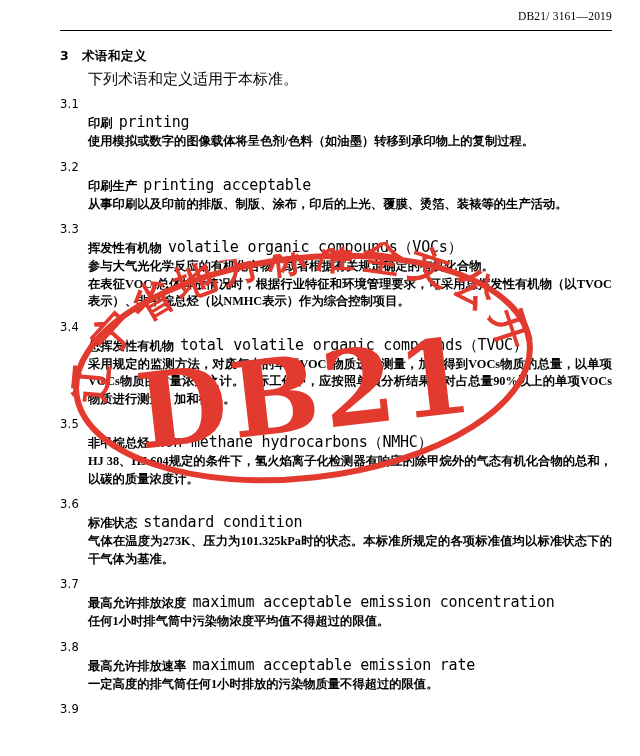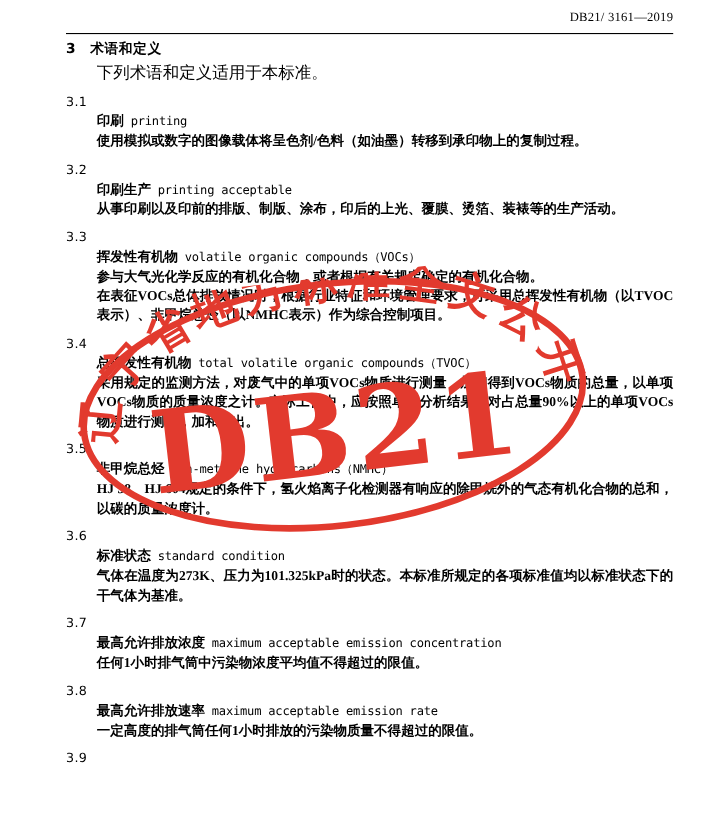--- a/index.html
+++ b/index.html
@@ -41,21 +41,21 @@
   .header-rule {
     position: absolute;
     left: 0;
     right: 0;
     top: 20px;
     border-bottom: 1px solid #000;
   }
   
   .content {
     position: absolute;
-    top: 36px;
+    top: 48px;
     left: 60px;
     width: 552px;
   }
   .sec-title {
     font-family: "DejaVu Sans", sans-serif;
     font-size: 12.5px;
     font-weight: bold;
     margin: 0 0 6px 0;
     letter-spacing: 0.5px;
   }
@@ -83,21 +83,21 @@
     font-size: 12.3px;
     line-height: 17px;
   }
   .term-cn {
     font-family: "DejaVu Sans", sans-serif;
     font-weight: bold;
     font-size: 12.3px;
   }
   .term-en {
     font-family: "DejaVu Sans Mono", monospace;
-    font-size: 11px;
+    font-size: 15px;
     letter-spacing: -0.2px;
   }
   .defn {
     padding-left: 28px;
     font-size: 12.3px;
     line-height: 17.5px;
     margin: 0;
     text-align: justify;
     font-weight: bold;
   }

